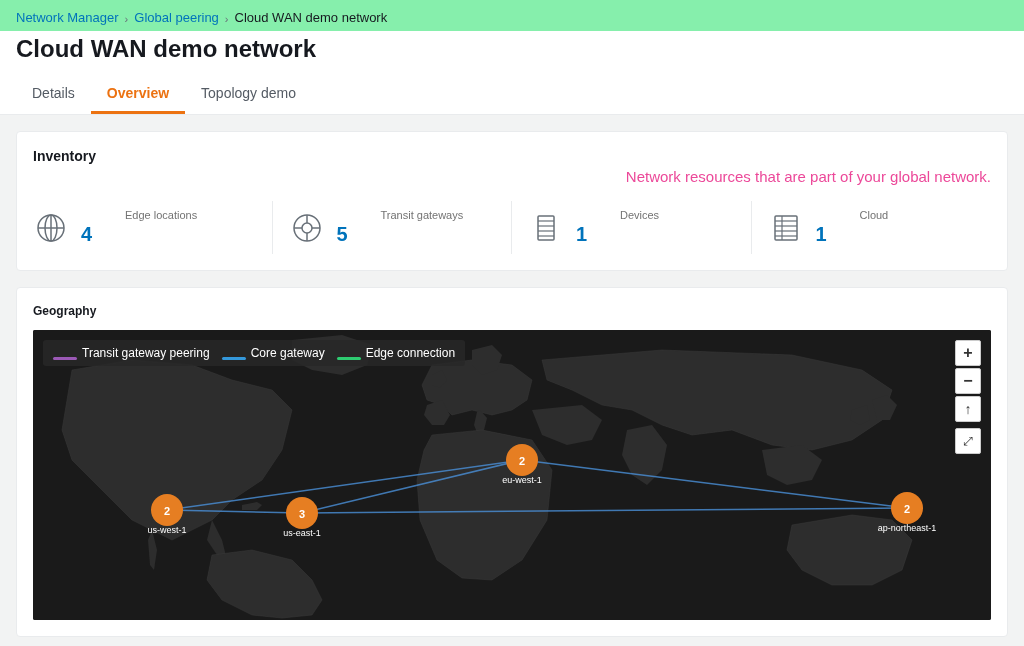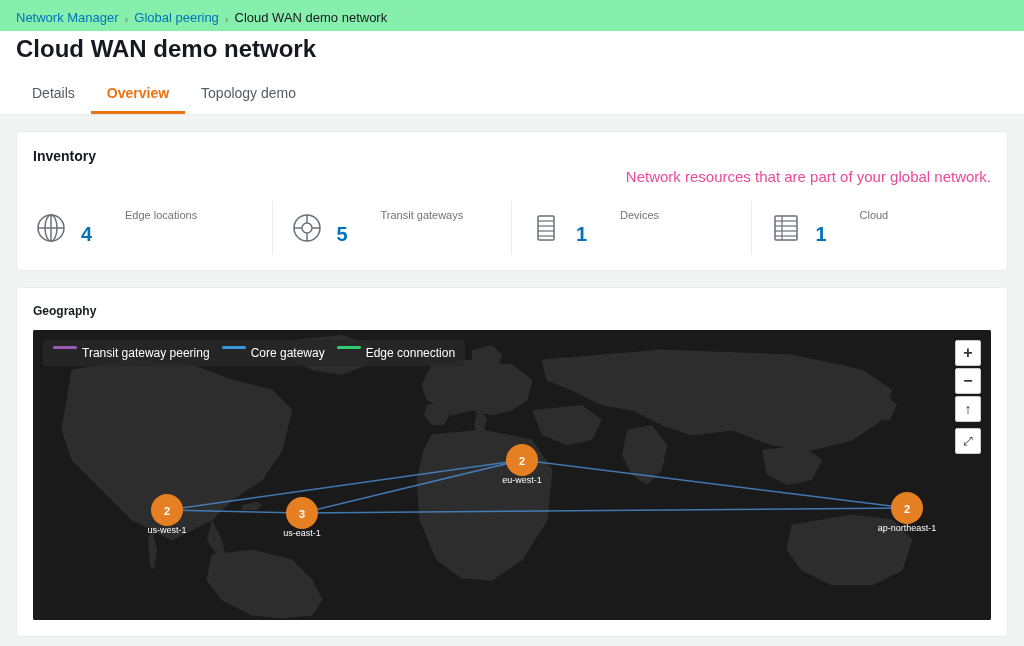--- a/index.html
+++ b/index.html
@@ -100,21 +100,21 @@
     .map-legend {
       position: absolute;
       top: 10px; left: 10px;
       display: flex; gap: 12px;
       z-index: 10;
       background: rgba(40,40,40,0.85);
       padding: 6px 10px;
       border-radius: 3px;
     }
     .legend-item {
-      display: flex; align-items: flex-start; gap: 5px;
+      display: flex; align-items: flex-end; gap: 5px;
       font-size: 12px; color: #fff;
     }
     .legend-line {
       width: 24px; height: 3px; border-radius: 2px;
     }
 
     .map-controls {
       position: absolute;
       top: 10px; right: 10px;
       display: flex; flex-direction: column;

